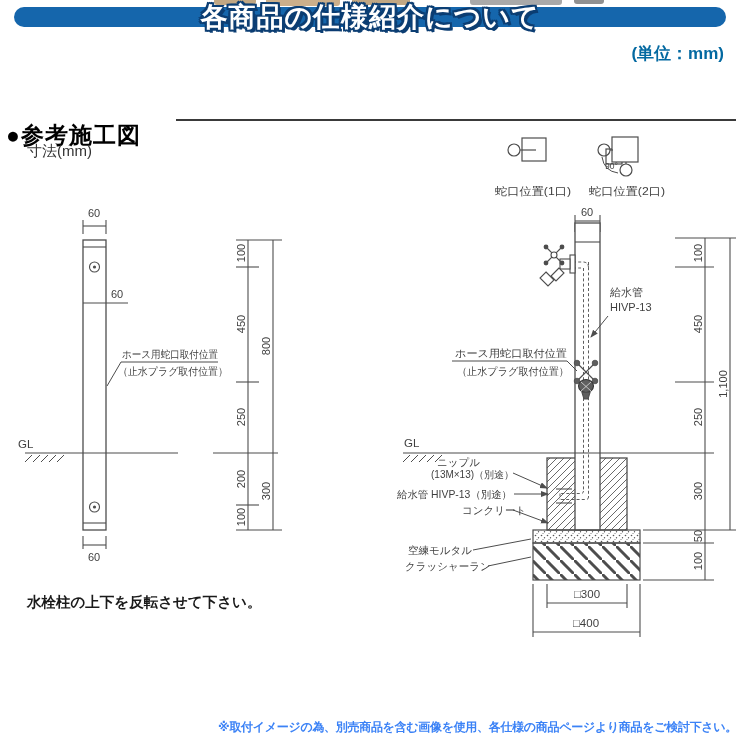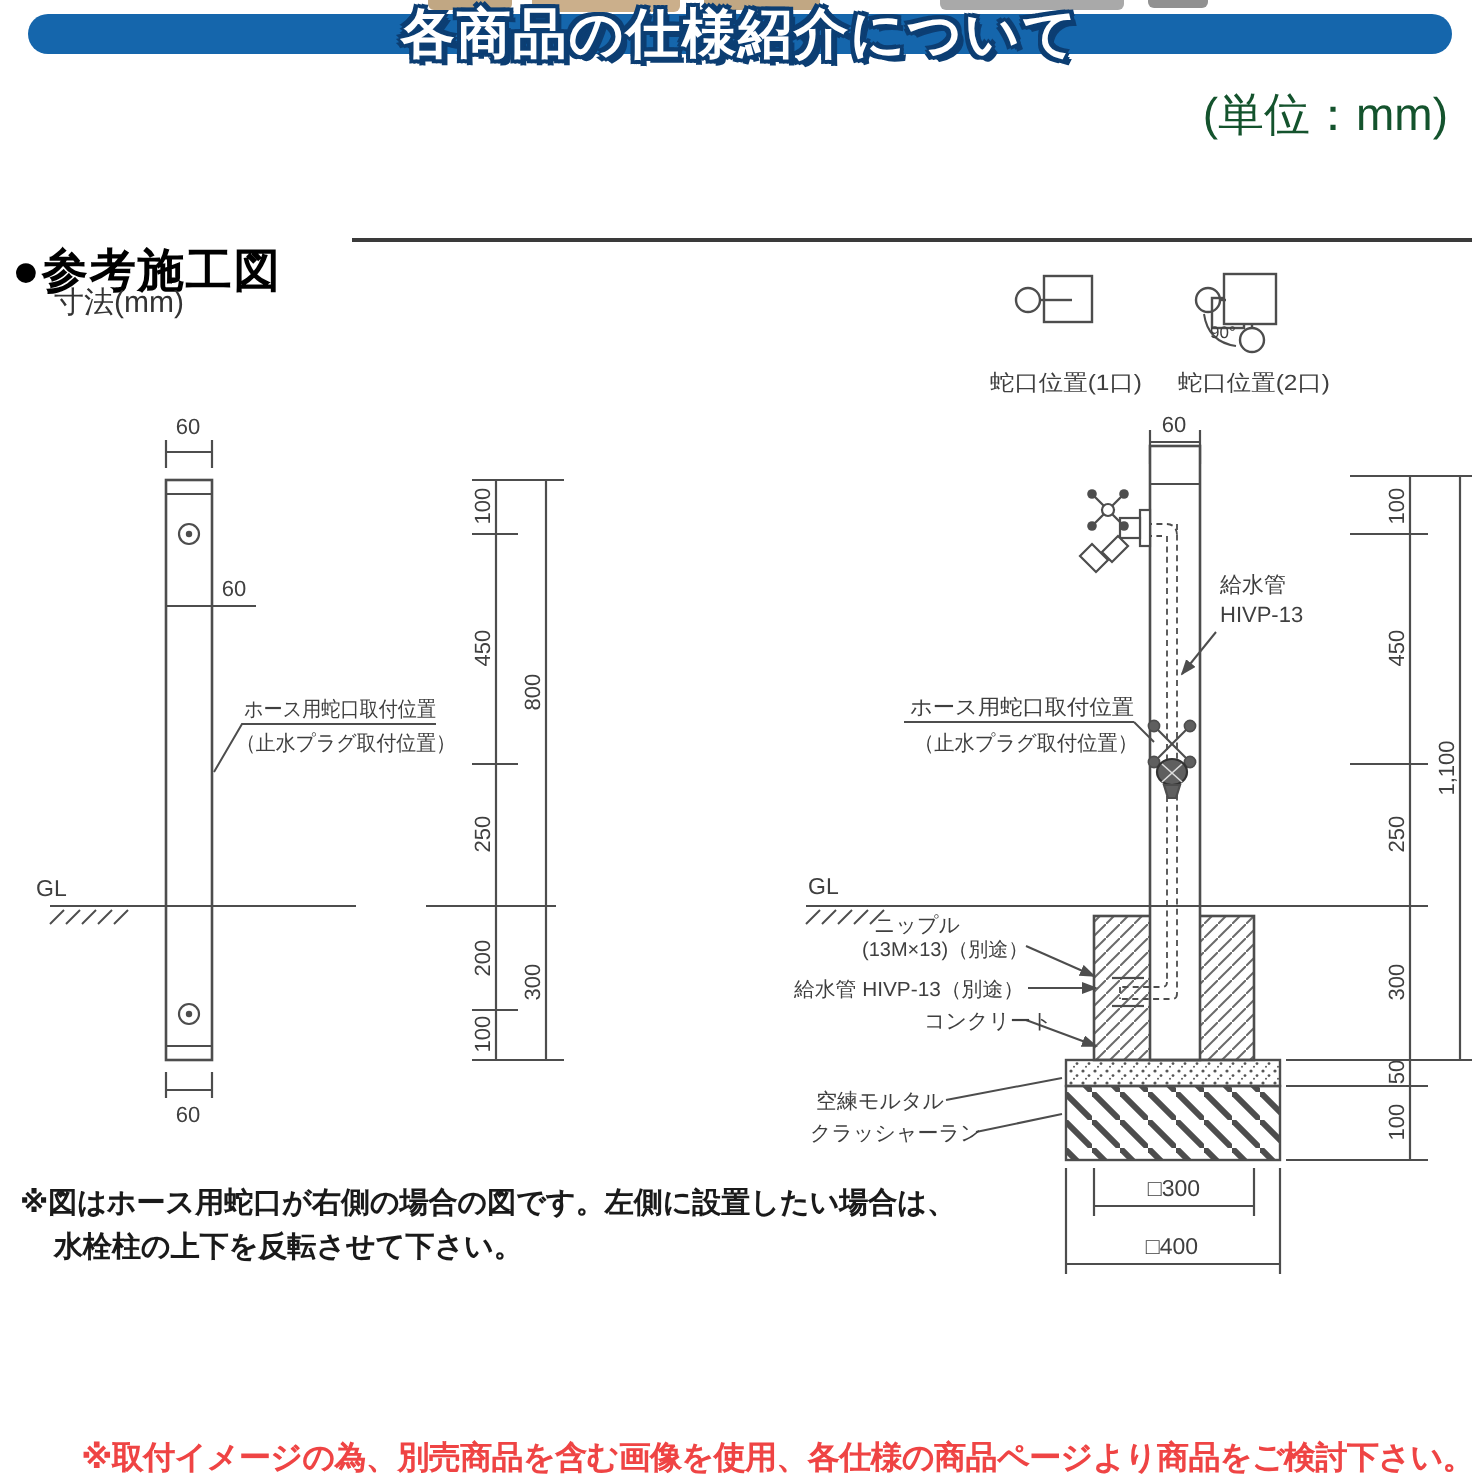--- a/index.html
+++ b/index.html
@@ -11,27 +11,27 @@
   
   .header-bar{
     left:14px;top:7px;width:712px;height:20px;background:#1566ac;border-radius:17px;
     display:flex;align-items:center;justify-content:center;
   }
   .header-title{
     color:#fff;font-size:27px;font-weight:bold;letter-spacing:1px;line-height:1;
     text-shadow:2px 0 0 #0c3e73,-2px 0 0 #0c3e73,0 2px 0 #0c3e73,0 -2px 0 #0c3e73,
       2px 2px 0 #0c3e73,-2px -2px 0 #0c3e73,2px -2px 0 #0c3e73,-2px 2px 0 #0c3e73,3px 3px 0 #0c3e73;
   }
-  .unit-label{right:16px;top:42px;font-size:23px;font-weight:normal;color:#14532d;}
+  .unit-label{right:16px;top:42px;font-size:17px;font-weight:bold;color:#0369a1;}
   .section-title{left:6px;top:100px;font-size:23px;font-weight:800;color:#000;letter-spacing:1px;margin-top:20px;}
   .section-line{left:176px;top:119px;width:560px;height:2px;background:#3a3a3a;}
   .dims-label{left:27px;top:142px;font-size:15px;color:#333;}
   .note{left:10px;top:592px;font-size:14.5px;font-weight:600;color:#1a1a1a;line-height:1.5;}
   .note .indent{padding-left:17px;}
-  .red-note{right:3px;top:719px;font-size:16px;font-weight:bold;color:#ef4444;letter-spacing:-0.3px;}
+  .red-note{right:3px;top:719px;font-size:12px;font-weight:bold;color:#3b82f6;letter-spacing:-0.3px;}
   
   .frag{top:0;height:5px;border-radius:0 0 3px 3px;opacity:.85;}
   svg text{fill:#3f3f3f;}
 </style>
 </head>
 <body>
 
 <div class="abs frag" style="left:214px;width:42px;background:#b6986d;"></div>
 <div class="abs frag" style="left:266px;width:74px;background:#c2a177;height:6px;"></div>
 <div class="abs frag" style="left:352px;width:58px;background:#b6986d;"></div>
@@ -249,16 +249,15 @@
     <text x="702" y="491" text-anchor="middle" transform="rotate(-90 702 491)">300</text>
     <text x="702" y="536" text-anchor="middle" transform="rotate(-90 702 536)">50</text>
     <text x="702" y="561" text-anchor="middle" transform="rotate(-90 702 561)">100</text>
     <text x="727" y="384" text-anchor="middle" transform="rotate(-90 727 384)">1,100</text>
     <text x="587" y="598" text-anchor="middle" font-size="11.5">□300</text>
     <text x="586" y="627" text-anchor="middle" font-size="11.5">□400</text>
   </g>
 </svg>
 
 <div class="abs note">
-  <div>※図はホース用蛇口が右側の場合の図です。左側に設置したい場合は、</div>
   <div class="indent">水栓柱の上下を反転させて下さい。</div>
 </div>
 <div class="abs red-note">※取付イメージの為、別売商品を含む画像を使用、各仕様の商品ページより商品をご検討下さい。</div>
 
 </body></html>

